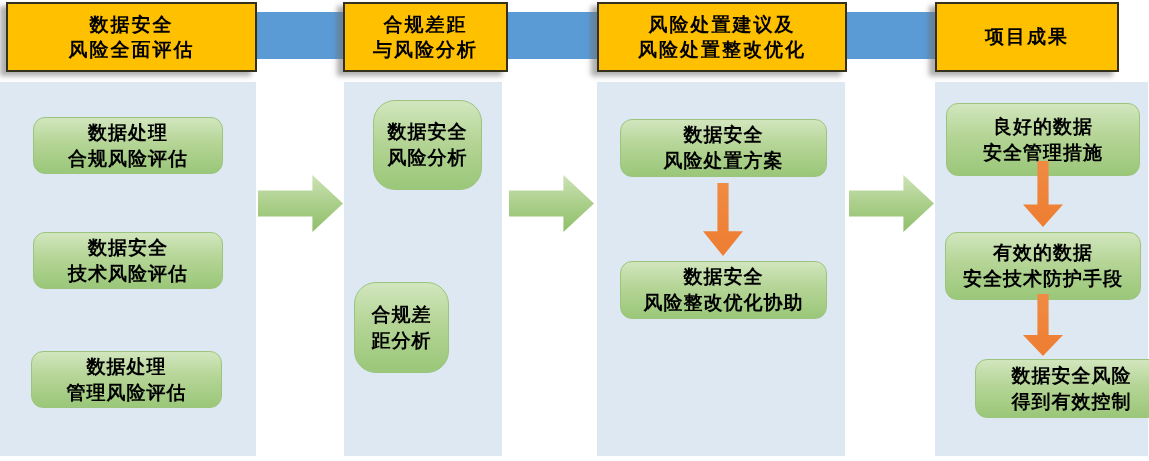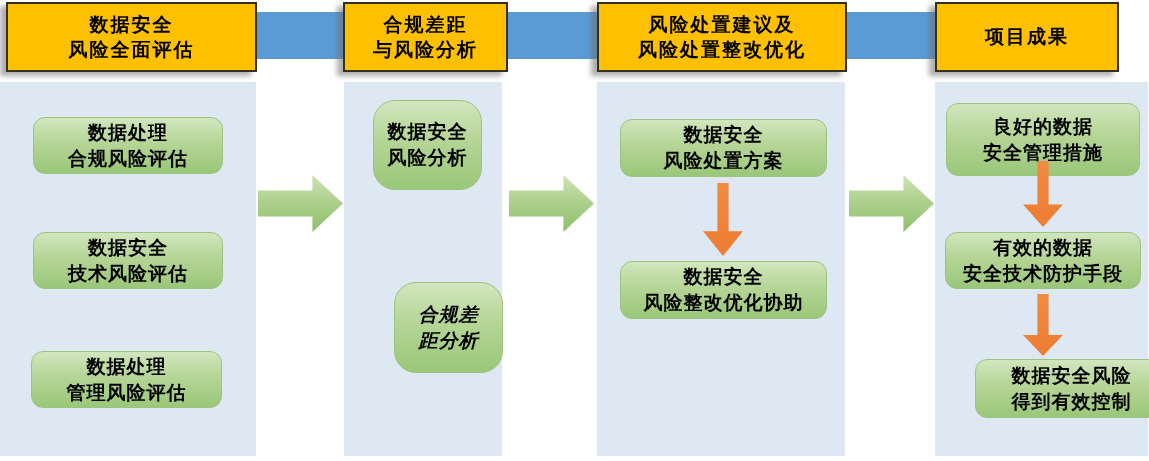--- a/index.html
+++ b/index.html
@@ -41,27 +41,27 @@
     font-weight:bold;font-size:19px;line-height:1.35;letter-spacing:1px;
     color:#000;white-space:pre-line;
   }
   .gbox.round{border-radius:22px;}
   
   .b11{left:33px;top:117px;width:190px;height:57px;}
   .b12{left:33px;top:232px;width:190px;height:57px;}
   .b13{left:31px;top:351px;width:191px;height:57px;}
   
   .b21{left:373px;top:100px;width:109px;height:90px;}
-  .b22{left:394px;top:282px;width:109px;height:91px;font-style:italic;}
+  .b22{left:354px;top:282px;width:95px;height:91px;}
   
   .b31{left:620px;top:119px;width:207px;height:58px;}
   .b32{left:620px;top:261px;width:207px;height:58px;}
   
   .b41{left:946px;top:103px;width:194px;height:73px;}
-  .b42{left:945px;top:232px;width:196px;height:57px;}
+  .b42{left:945px;top:232px;width:196px;height:68px;}
   .b43{left:947px;top:359px;width:193px;height:59px;margin-left:28px;}
   
   .garrow{
     position:absolute;top:175px;width:85px;height:57px;z-index:2;
     background:linear-gradient(to bottom,#CDE3B6 0%,#ABCF8B 50%,#8FBF6B 100%);
     clip-path:polygon(0 27%,64% 27%,64% 0,100% 50%,64% 100%,64% 73%,0 73%);
   }
   .garrow.a1{left:258px;}
   .garrow.a2{left:509px;}
   .garrow.a3{left:849px;}

